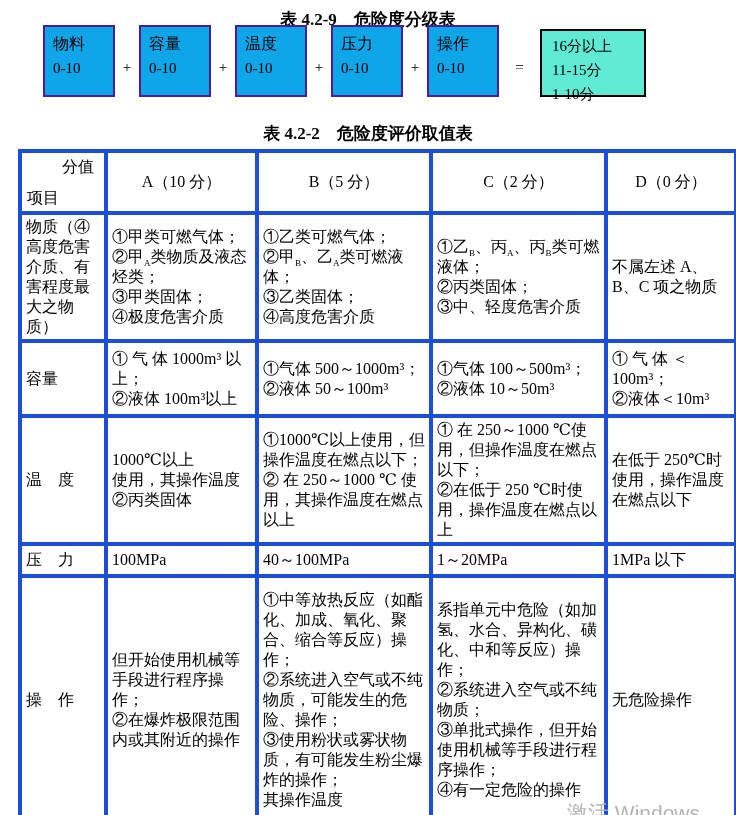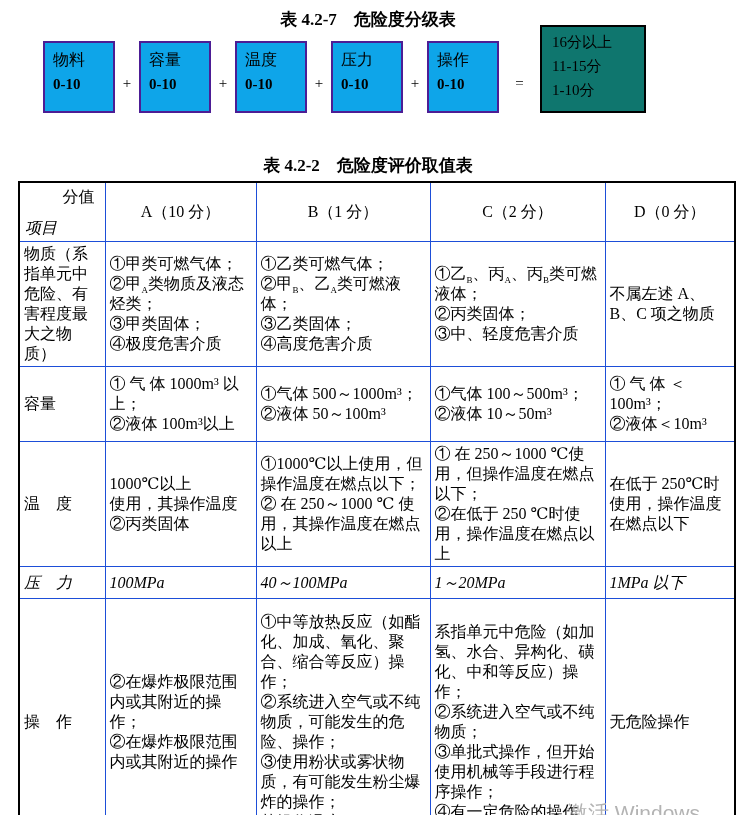--- a/index.html
+++ b/index.html
@@ -4,66 +4,66 @@
 <style>
   html,body{margin:0;padding:0;}
   body{
     width:736px;height:815px;background:#ffffff;overflow:hidden;position:relative;
     font-family:"Liberation Serif","DejaVu Serif",serif;color:#000;
   }
   .doc-title{
     text-align:center;font-size:17px;font-weight:bold;line-height:22px;
   }
   #title1{margin-top:9px;}
-  #title2{margin-top:42px;}
+  #title2{margin-top:26px;}
   
   .formula{
     margin-left:43px;margin-top:-6px;display:flex;align-items:flex-end;
   }
   .fbox{
     width:72px;height:72px;border:2px solid #4c1d95;box-sizing:border-box;
     padding:4px 0 0 8px;font-size:16px;line-height:25px;background:#0ea5e9;
   }
-  .fbox .rng{font-size:15px;font-weight:bold;}
+  .fbox .rng{font-size:15px;}
   .op{
     width:24px;height:60px;display:flex;align-items:center;justify-content:center;
     font-size:15px;
   }
   .op.eq{width:41px;}
   .rbox{
-    width:106px;height:88px;border:2px solid #000;box-sizing:border-box;
-    padding:3px 0 0 10px;font-size:15px;line-height:24px;background:#0f766e;
+    width:106px;height:68px;border:2px solid #000;box-sizing:border-box;
+    padding:3px 0 0 10px;font-size:15px;line-height:24px;background:#5eead4;
   }
   
   table.vt{
     border-collapse:collapse;table-layout:fixed;width:716px;
     margin:4px 0 0 18px;border:2px solid #000;
     font-size:16px;
   }
   table.vt td{
-    border:1px solid #1d4ed8;vertical-align:middle;padding:2px 4px;
+    border:4px solid #1d4ed8;vertical-align:middle;padding:2px 4px;
     line-height:20px;box-sizing:border-box;overflow:hidden;
   }
   td.ac{}
   td.al{text-align:left;}
   .corner{display:flex;flex-direction:column;justify-content:space-between;height:54px;}
   .corner .tr-txt{text-align:right;padding:2px 6px 0 0;}
-  .corner .bl-txt{text-align:left;padding:0 0 1px 1px;font-style:italic;}
+  .corner .bl-txt{text-align:left;padding:0 0 1px 1px;}
   thead td{text-align:center;height:58px;}
   sub{font-size:9px;line-height:0;}
   .item{margin:0;}
   .watermark{
     position:absolute;left:567px;top:799px;font-size:21px;color:#b3b3b3;
     font-family:"Liberation Sans","DejaVu Sans",sans-serif;white-space:nowrap;
   }
 </style>
 </head>
 <body>
 
-<div class="doc-title" id="title1">表 4.2-7　危险度分级表</div>
+<div class="doc-title" id="title1">表 4.2-9　危险度分级表</div>
 
 <div class="formula">
   <div class="fbox">
     <div>物料</div>
     <div class="rng">0-10</div>
   </div>
   <span class="op">+</span>
   <div class="fbox">
     <div>容量</div>
     <div class="rng">0-10</div>
@@ -103,28 +103,28 @@
   </colgroup>
   <thead>
     <tr>
       <td>
         <div class="corner">
           <span class="tr-txt">分值</span>
           <span class="bl-txt">项目</span>
         </div>
       </td>
       <td>A（10 分）</td>
-      <td>B（1 分）</td>
+      <td>B（5 分）</td>
       <td>C（2 分）</td>
       <td>D（0 分）</td>
     </tr>
   </thead>
   <tbody id="vt-body">
       <tr style="height: 122px;">
-        <td class="al">物质（系指单元中危险、有害程度最大之物质）</td>
+        <td class="al">物质（④高度危害介质、有害程度最大之物质）</td>
         <td class="al">
           <div class="item">①甲类可燃气体；</div>
           <div class="item">②甲<sub>A</sub>类物质及液态烃类；</div>
           <div class="item">③甲类固体；</div>
           <div class="item">④极度危害介质</div>
         </td>
         <td class="al">
           <div class="item">①乙类可燃气体；</div>
           <div class="item">②甲<sub>B</sub>、乙<sub>A</sub>类可燃液体；</div>
           <div class="item">③乙类固体；</div>
@@ -170,39 +170,39 @@
           <div class="item">② 在 250～1000 ℃ 使用，其操作温度在燃点以上</div>
         </td>
         <td class="al">
           <div class="item">① 在 250～1000 ℃使用，但操作温度在燃点以下；</div>
           <div class="item">②在低于 250 ℃时使用，操作温度在燃点以上</div>
         </td>
         <td class="ac">
           <div class="item">在低于 250℃时使用，操作温度在燃点以下</div>
         </td>
       </tr>
-      <tr style="height: 32px; font-style: italic;">
+      <tr style="height: 32px;">
         <td class="ac">压　力</td>
         <td class="ac">
           <div class="item">100MPa</div>
         </td>
         <td class="ac">
           <div class="item">40～100MPa</div>
         </td>
         <td class="ac">
           <div class="item">1～20MPa</div>
         </td>
         <td class="ac">
           <div class="item">1MPa 以下</div>
         </td>
       </tr>
       <tr style="height: 247px;">
         <td class="ac">操　作</td>
         <td class="al">
-          <div class="item">②在爆炸极限范围内或其附近的操作；</div>
+          <div class="item">但开始使用机械等手段进行程序操作；</div>
           <div class="item">②在爆炸极限范围内或其附近的操作</div>
         </td>
         <td class="al">
           <div class="item">①中等放热反应（如酯化、加成、氧化、聚合、缩合等反应）操作；</div>
           <div class="item">②系统进入空气或不纯物质，可能发生的危险、操作；</div>
           <div class="item">③使用粉状或雾状物质，有可能发生粉尘爆炸的操作；</div>
           <div class="item">其操作温度</div>
         </td>
         <td class="al">
           <div class="item">系指单元中危险（如加氢、水合、异构化、磺化、中和等反应）操作；</div>

